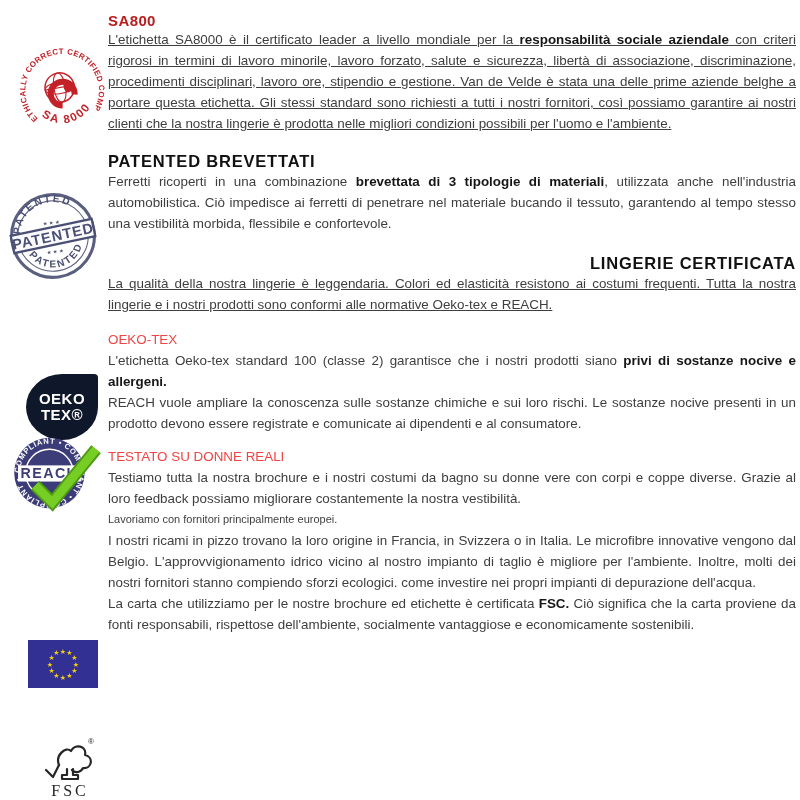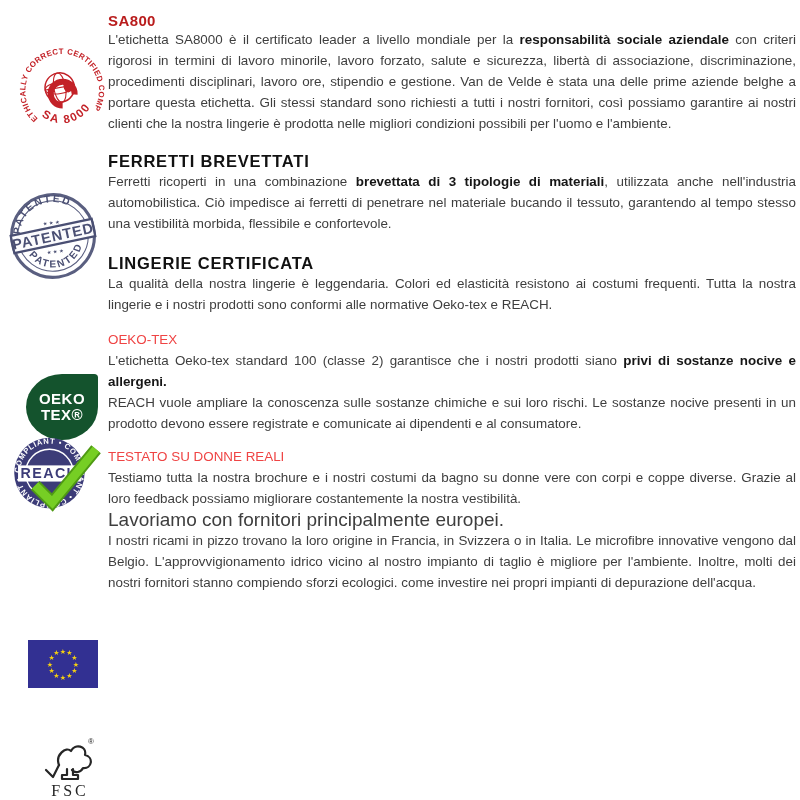--- a/index.html
+++ b/index.html
@@ -6,29 +6,29 @@
   #page{position:relative;width:800px;height:800px;background:#ffffff;overflow:hidden;
         font-family:"Liberation Sans",sans-serif;color:#3e3e3e;}
   
   #content{position:absolute;left:108px;top:12px;width:688px;}
   p.body{margin:0;font-size:13.4px;line-height:21px;text-align:justify;color:#3e3e3e;}
   .h-main{margin:0;font-size:15px;font-weight:bold;color:#b91c1c;letter-spacing:.4px;}
   .h-section{margin:0;font-size:16.5px;font-weight:bold;color:#111;letter-spacing:.8px;
              font-family:"Liberation Sans",sans-serif;}
   .sub-label{margin:0;font-size:13.4px;line-height:21px;color:#ef4444;}
   b{color:#161616;}
-  .mt6{margin-top:6px;} .mt8{margin-top:8px;} .mt10{margin-top:10px;}
+  .mt6{margin-top:6px;text-decoration:underline;} .mt8{margin-top:8px;} .mt10{margin-top:10px;}
   .mt12{margin-top:12px;} .mt14{margin-top:14px;} .mt18{margin-top:18px;}
-  .mt20{margin-top:20px;} .mt48{margin-top:48px;}
-  .first-line{font-size:19px;line-height:21px;text-align:left;margin:0;}
+  .mt20{margin-top:20px;text-align:right;} .mt48{margin-top:48px;}
+  .first-line{font-size:11px;line-height:21px;text-align:left;margin:0;}
   
   .icon-abs{position:absolute;}
   #sa8000-badge{left:16px;top:38px;width:92px;height:104px;transform:rotate(-10deg);}
   #patented-stamp{left:8px;top:192px;width:90px;height:88px;transform:rotate(-8deg);}
-  #oeko-badge{left:26px;top:374px;width:72px;height:66px;background:#14532d;
+  #oeko-badge{left:26px;top:374px;width:72px;height:66px;background:#0f172a;
               border-radius:55% 6% 55% 55%;display:flex;flex-direction:column;
               align-items:center;justify-content:center;}
   #oeko-badge .t{color:#fff;font-weight:bold;font-size:15px;line-height:16px;letter-spacing:.5px;}
   #reach-badge{left:10px;top:434px;width:96px;height:78px;}
   #eu-flag{left:28px;top:640px;width:70px;height:48px;}
   #fsc-logo{left:42px;top:734px;width:56px;height:66px;}
   svg{display:block;width:100%;height:100%;}
 </style>
 </head>
 <body>
@@ -131,33 +131,34 @@
       <text x="49" y="10" text-anchor="middle" font-size="8" fill="#262626">®</text>
       <text x="28" y="62" text-anchor="middle" font-size="16" letter-spacing="3" fill="#262626" font-family="Liberation Serif, serif">FSC</text>
     </svg>
   </div>
 
   <div id="content">
 
     <h1 class="h-main">SA800</h1>
     <p class="body mt6"><span>L'etichetta SA8000 è il certificato leader a livello mondiale per la </span><b>responsabilità sociale aziendale</b><span> con criteri rigorosi in termini di lavoro minorile, lavoro forzato, salute e sicurezza, libertà di associazione, discriminazione, procedimenti disciplinari, lavoro ore, stipendio e gestione. Van de Velde è stata una delle prime aziende belghe a portare questa etichetta.  Gli stessi standard sono richiesti a tutti i nostri fornitori, così possiamo garantire ai nostri clienti che la nostra lingerie è prodotta nelle migliori condizioni possibili per l'uomo e l'ambiente.</span></p>
 
-    <h2 class="h-section mt18">FERRETTI BREVETTATI</h2>
+    <h2 class="h-section mt18">PATENTED BREVETTATI</h2>
     <p class="body mt8"><span>Ferretti ricoperti in una combinazione </span><b>brevettata di 3 tipologie di materiali</b><span>, utilizzata anche nell'industria automobilistica. Ciò impedisce ai ferretti di penetrare nel materiale bucando il tessuto, garantendo al tempo stesso una vestibilità morbida, flessibile e confortevole.</span></p>
 
     <h2 class="h-section mt20">LINGERIE CERTIFICATA</h2>
     <p class="body mt6">La qualità della nostra lingerie è leggendaria. Colori ed elasticità resistono ai costumi frequenti. Tutta la nostra lingerie e i nostri prodotti sono conformi alle normative Oeko-tex e REACH.</p>
 
     <div class="sub-label mt14">OEKO-TEX</div>
     <p class="body"><span>L'etichetta Oeko-tex standard 100 (classe 2) garantisce che i nostri prodotti siano </span><b>privi di sostanze nocive e allergeni.</b></p>
 
     <p class="body mt12">REACH vuole ampliare la conoscenza sulle sostanze chimiche e sui loro rischi. Le sostanze nocive presenti in un prodotto devono essere registrate e comunicate ai dipendenti e al consumatore.</p>
 
     <div class="sub-label mt12">TESTATO SU DONNE REALI</div>
 
     <p class="body mt12">Testiamo tutta la nostra brochure e i nostri costumi da bagno su donne vere con corpi e coppe diverse. Grazie al loro feedback possiamo migliorare costantemente la nostra vestibilità.</p>
 
     <div class="first-line mt48">Lavoriamo con fornitori principalmente europei.</div>
     <p class="body">I nostri ricami in pizzo trovano la loro origine in Francia, in Svizzera o in Italia. Le microfibre innovative vengono dal Belgio. L'approvvigionamento idrico vicino al nostro impianto di taglio è migliore per l'ambiente. Inoltre, molti dei nostri fornitori stanno compiendo sforzi ecologici. come investire nei propri impianti di depurazione dell'acqua.</p>
 
+    <p class="body mt10"><span>La carta che utilizziamo per le nostre brochure ed etichette è certificata </span><b>FSC.</b><span> Ciò significa che la carta proviene da fonti responsabili, rispettose dell'ambiente, socialmente vantaggiose e economicamente sostenibili.</span></p>
 
   </div>
 </div>
 
 </body></html>

